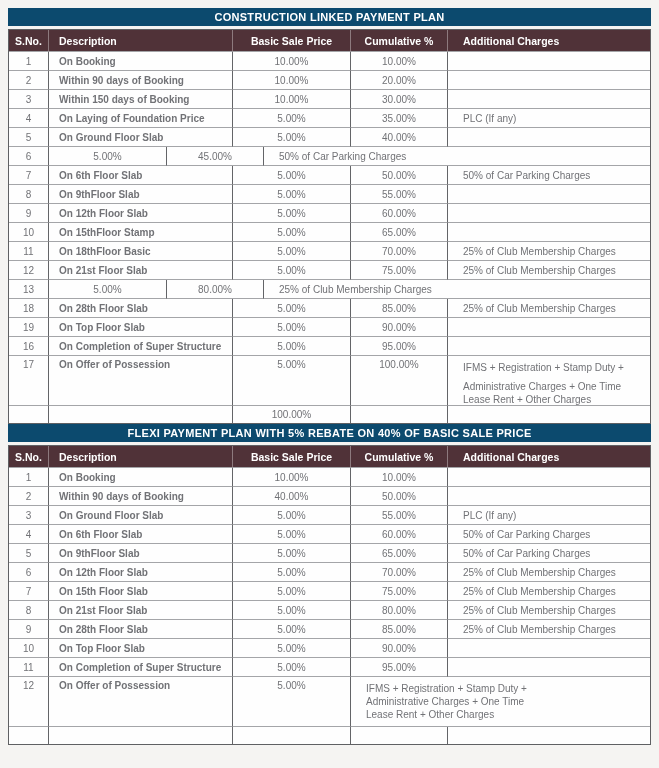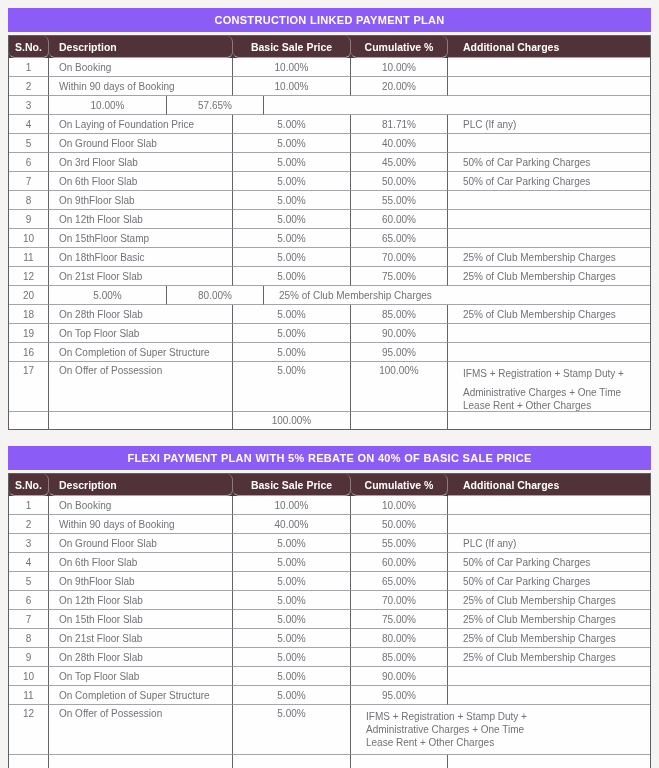--- a/index.html
+++ b/index.html
@@ -5,25 +5,25 @@
   * { margin: 0; padding: 0; box-sizing: border-box; }
   html, body {
     width: 659px; height: 768px;
     background: #f5f4f2;
     font-family: "Liberation Sans", sans-serif;
     overflow: hidden;
   }
   .page { padding: 8px; }
 
   .plan { width: 643px; }
-  .plan + .plan { margin-top: 16px; }
+  .plan + .plan { margin-top: 0; }
 
   .title-bar {
-    height: 24px;
-    background: #8b5cf6;
+    height: 18px;
+    background: #0c4a6e;
     color: #ffffff;
     font-size: 11px;
     font-weight: bold;
     letter-spacing: 0.3px;
     display: flex;
     align-items: center;
     justify-content: center;
   }
 
   .grid {
@@ -38,34 +38,34 @@
   .cell {
     display: flex;
     align-items: center;
     font-size: 10px;
     color: #717276;
     overflow: hidden;
   }
   .cell:not(:last-child) { border-right: 1px solid #636467; }
 
   .c0 { width: 40px;  justify-content: center; }
-  .c1 { width: 184px; padding-left: 10px; }
+  .c1 { width: 184px; padding-left: 10px; font-weight: bold; }
   .c2 { width: 118px; justify-content: center; }
   .c3 { width: 97px;  justify-content: center; }
   .c4 { flex: 1; padding-left: 15px; padding-right: 14px; }
 
   .header-row { background: #503238; }
   .header-row .cell {
     height: 22px;
     color: #ffffff;
     font-weight: bold;
     font-size: 10.5px;
     border-bottom: 1px solid #5f6063;
   }
-  .header-row .cell:not(:last-child) { border-right: 1px solid #8d7a7e; border-radius: 6px; }
+  .header-row .cell:not(:last-child) { border-right: 1px solid #8d7a7e; }
 
   .body-row .cell { height: 19px; }
 
   .tall-row .cell {
     height: 50px;
     align-items: flex-start;
     padding-top: 3px;
   }
   .tall-row .c4 { display: block; padding-top: 5px; }
   .para { white-space: pre-line; line-height: 13px; }
@@ -99,41 +99,41 @@
         </div>
         <div class="row body-row">
           <div class="cell c0">2</div>
           <div class="cell c1">Within 90 days of Booking</div>
           <div class="cell c2">10.00%</div>
           <div class="cell c3">20.00%</div>
           <div class="cell c4"></div>
         </div>
         <div class="row body-row">
           <div class="cell c0">3</div>
+          <div class="cell c1">Within 150 days of Booking</div>
           <div class="cell c2">10.00%</div>
-          <div class="cell c3">57.65%</div>
+          <div class="cell c3">30.00%</div>
           <div class="cell c4"></div>
         </div>
         <div class="row body-row">
           <div class="cell c0">4</div>
           <div class="cell c1">On Laying of Foundation Price</div>
           <div class="cell c2">5.00%</div>
-          <div class="cell c3">81.71%</div>
+          <div class="cell c3">35.00%</div>
           <div class="cell c4">PLC (If any)</div>
         </div>
         <div class="row body-row">
           <div class="cell c0">5</div>
           <div class="cell c1">On Ground Floor Slab</div>
           <div class="cell c2">5.00%</div>
           <div class="cell c3">40.00%</div>
           <div class="cell c4"></div>
         </div>
         <div class="row body-row">
           <div class="cell c0">6</div>
-          <div class="cell c1">On 3rd Floor Slab</div>
           <div class="cell c2">5.00%</div>
           <div class="cell c3">45.00%</div>
           <div class="cell c4">50% of Car Parking Charges</div>
         </div>
         <div class="row body-row">
           <div class="cell c0">7</div>
           <div class="cell c1">On 6th Floor Slab</div>
           <div class="cell c2">5.00%</div>
           <div class="cell c3">50.00%</div>
           <div class="cell c4">50% of Car Parking Charges</div>
@@ -167,21 +167,21 @@
           <div class="cell c4">25% of Club Membership Charges</div>
         </div>
         <div class="row body-row">
           <div class="cell c0">12</div>
           <div class="cell c1">On 21st Floor Slab</div>
           <div class="cell c2">5.00%</div>
           <div class="cell c3">75.00%</div>
           <div class="cell c4">25% of Club Membership Charges</div>
         </div>
         <div class="row body-row">
-          <div class="cell c0">20</div>
+          <div class="cell c0">13</div>
           <div class="cell c2">5.00%</div>
           <div class="cell c3">80.00%</div>
           <div class="cell c4">25% of Club Membership Charges</div>
         </div>
         <div class="row body-row">
           <div class="cell c0">18</div>
           <div class="cell c1">On 28th Floor Slab</div>
           <div class="cell c2">5.00%</div>
           <div class="cell c3">85.00%</div>
           <div class="cell c4">25% of Club Membership Charges</div>

